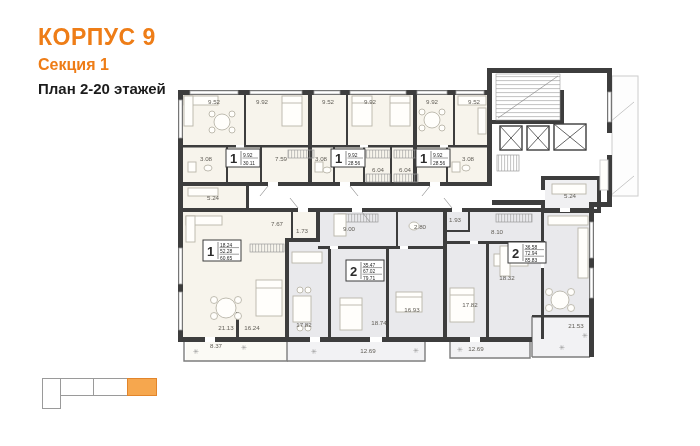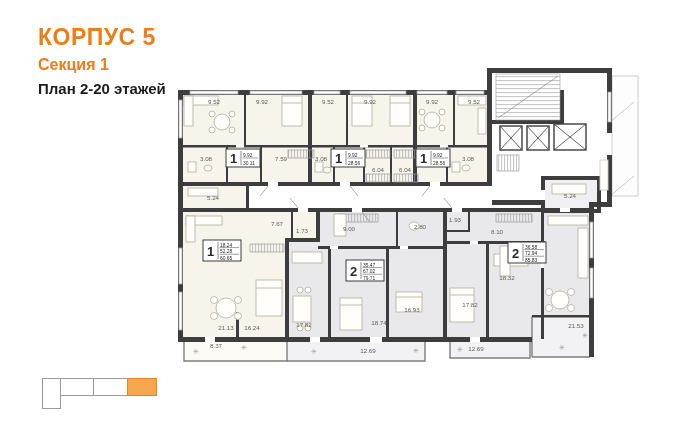--- a/index.html
+++ b/index.html
@@ -368,21 +368,21 @@
         <text class="bval" x="17" y="6.5">36.58</text>
         <line x1="16.5" y1="7.6" x2="36" y2="7.6" stroke="#3d3d3d" stroke-width="0.5"></line>
         <text class="bval" x="17" y="13">72.94</text>
         <line x1="16.5" y1="14.2" x2="36" y2="14.2" stroke="#3d3d3d" stroke-width="0.5"></line>
         <text class="bval" x="17" y="19.5">85.83</text>
       </g>
     </g>
   </svg>
 
   <div id="hdr">
-    <div class="h-building">КОРПУС 5</div>
+    <div class="h-building">КОРПУС 9</div>
     <div class="h-section">Секция 1</div>
     <div class="h-floors">План 2-20 этажей</div>
   </div>
 
   <div>
     <div class="mm-block" style="left:42px;top:378px;width:19px;height:31px;"></div>
     <div class="mm-block" style="left:60px;top:378px;width:34px;height:18px;"></div>
     <div class="mm-block" style="left:93px;top:378px;width:35px;height:18px;"></div>
     <div class="mm-block active" style="left:127px;top:378px;width:30px;height:18px;"></div>
   </div>

